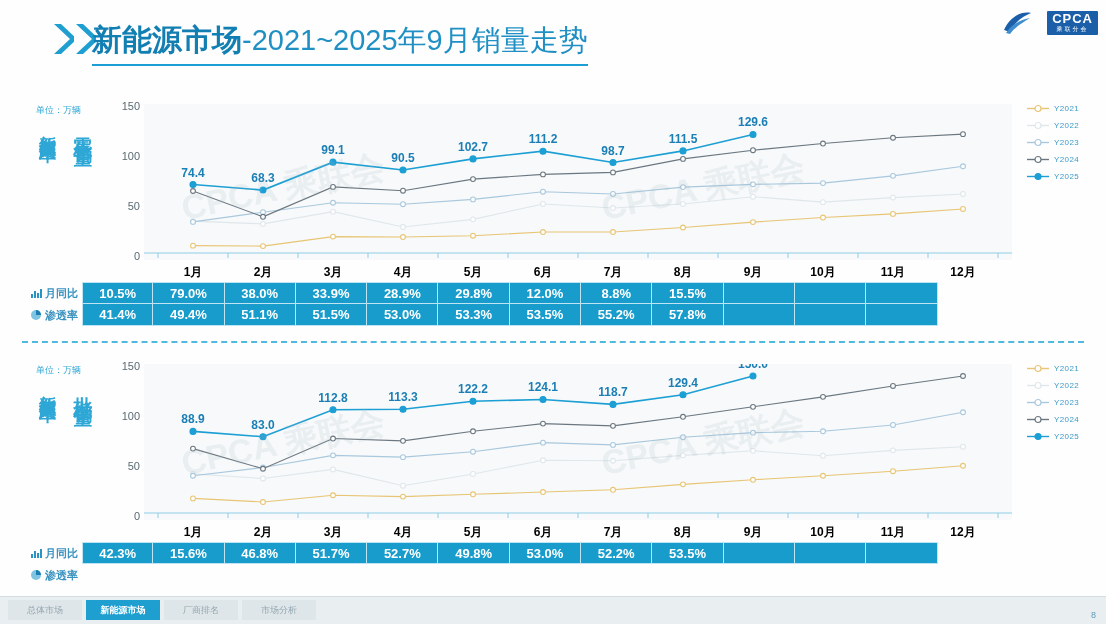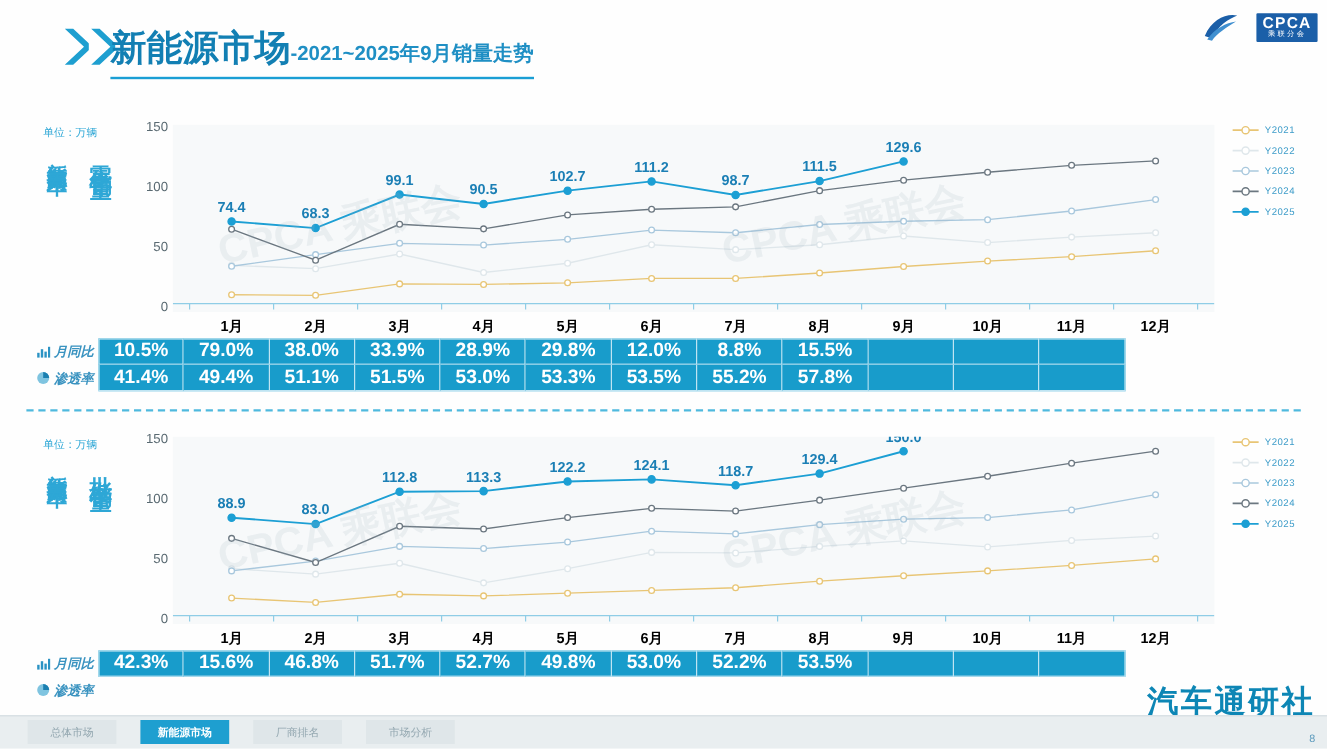--- a/index.html
+++ b/index.html
@@ -11,21 +11,21 @@
   }
   .page { position: relative; width: 1106px; height: 624px; background:#fefefe; }
 
   
   .header { position:absolute; left:0; top:0; width:1106px; height:78px; }
   .chevrons { position:absolute; left:52px; top:22px; display:flex; gap:-2px; }
   .chev { width:22px; height:34px; }
   .title-wrap { position:absolute; left:92px; top:20px; white-space:nowrap;
                 border-bottom:2px solid #1a9ed4; padding-bottom:3px; }
   .title-main { font-size:30px; font-weight:bold; color:#127fb3; letter-spacing:0px; }
-  .title-sub  { font-size:17px; font-weight:bold; color:#1f8fc4; }
+  .title-sub  { font-size:29px; font-weight:normal; color:#1f8fc4; }
   .logo { position:absolute; right:8px; top:10px; display:flex; align-items:center; gap:15px; }
   .logo-swoosh { width:30px; height:26px; }
   .logo-block { background:#1b5fa8; padding:1px 5px 2px 5px; border-radius:1px; text-align:center; }
   .logo-cpca { color:#fff; font-size:13px; font-weight:bold; letter-spacing:1px; line-height:13px; }
   .logo-cn { color:#fff; font-size:6px; letter-spacing:2px; line-height:8px; }
 
   
   .panel { position:absolute; left:22px; width:1062px; }
   .panel1 { top:86px; height:250px; }
   .panel2 { top:346px; height:250px; }
@@ -49,43 +49,43 @@
   .xlab { position:absolute; font-size:12px; color:#000000; font-weight:bold;
           text-align:center; width:46px; }
 
   
   .legend { position:absolute; display:flex; flex-direction:column; gap:8px; }
   .lg-row { display:flex; align-items:center; gap:5px; }
   .lg-lbl { font-size:8px; color:#3d9cc9; letter-spacing:0.4px; }
 
   
   .dtable { position:absolute; display:flex; }
-  .dt-labels { width:60px; display:flex; flex-direction:column;font-style:italic; }
+  .dt-labels { width:60px; display:flex; flex-direction:column; }
   .dt-lab { height:22px; display:flex; align-items:center; gap:3px;
             font-size:11px; color:#3a93c0; font-weight:bold; justify-content:flex-end;
             padding-right:4px; }
   .dt-grid { display:flex; flex-direction:column; }
   .dt-row { display:flex; }
   .dt-cell { width:71.3px; height:22px; background:#189ccb; color:#fff;
-             font-size:16px; font-weight:bold; display:flex;
+             font-size:13px; font-weight:bold; display:flex;
              align-items:center; justify-content:center;
              border-right:1px solid #bfe4f2; border-bottom:1px solid #bfe4f2; }
   .dt-cell:first-child { border-left:1px solid #bfe4f2; }
   .dt-row:first-child .dt-cell { border-top:1px solid #bfe4f2; }
 
   
   .wm { position:absolute; font-size:34px; font-weight:bold; color:rgba(160,180,190,0.16);
         transform:rotate(-12deg); pointer-events:none; white-space:nowrap; }
   .wm-brand { position:absolute; right:10px; bottom:22px; font-size:26px;
               font-weight:bold; color:#0d86b5; letter-spacing:2px; }
 
   
   .footer { position:absolute; left:0; bottom:0; width:1106px; height:28px;
             background:#e9eef0; border-top:1px solid #d4dde1; }
-  .tabs { position:absolute; left:23px; top:3px; display:flex; gap:20px; }
+  .tabs { position:absolute; left:8px; top:3px; display:flex; gap:4px; }
   .tab { width:74px; height:20px; display:flex; align-items:center; justify-content:center;
          font-size:9px; color:#93a7b0; background:#dfe6e9; }
   .tab.active { background:#1e9fd0; color:#fff; font-weight:bold; }
   .pageno { position:absolute; right:10px; bottom:4px; font-size:9px; color:#5d9bbd; }
 </style>
 </head>
 <body>
 
 <div class="page">
 
@@ -507,21 +507,20 @@
       <div class="xlab" style="left: 778px; top: 178px;">10月</div>
       <div class="xlab" style="left: 848px; top: 178px;">11月</div>
       <div class="xlab" style="left: 918px; top: 178px;">12月</div>
     </div>
 
   <div class="wm" style="left:180px; top:165px;">CPCA 乘联会</div>
   <div class="wm" style="left:600px; top:165px;">CPCA 乘联会</div>
   <div class="wm" style="left:180px; top:420px;">CPCA 乘联会</div>
   <div class="wm" style="left:600px; top:420px;">CPCA 乘联会</div>
 
-  <div class="wm-brand">汽车通研社</div>
 
   <div class="footer">
     <div class="tabs">
         <div class="tab">总体市场</div>
         <div class="tab active">新能源市场</div>
         <div class="tab">厂商排名</div>
         <div class="tab">市场分析</div>
       </div>
     <div class="pageno">8</div>
   </div>

